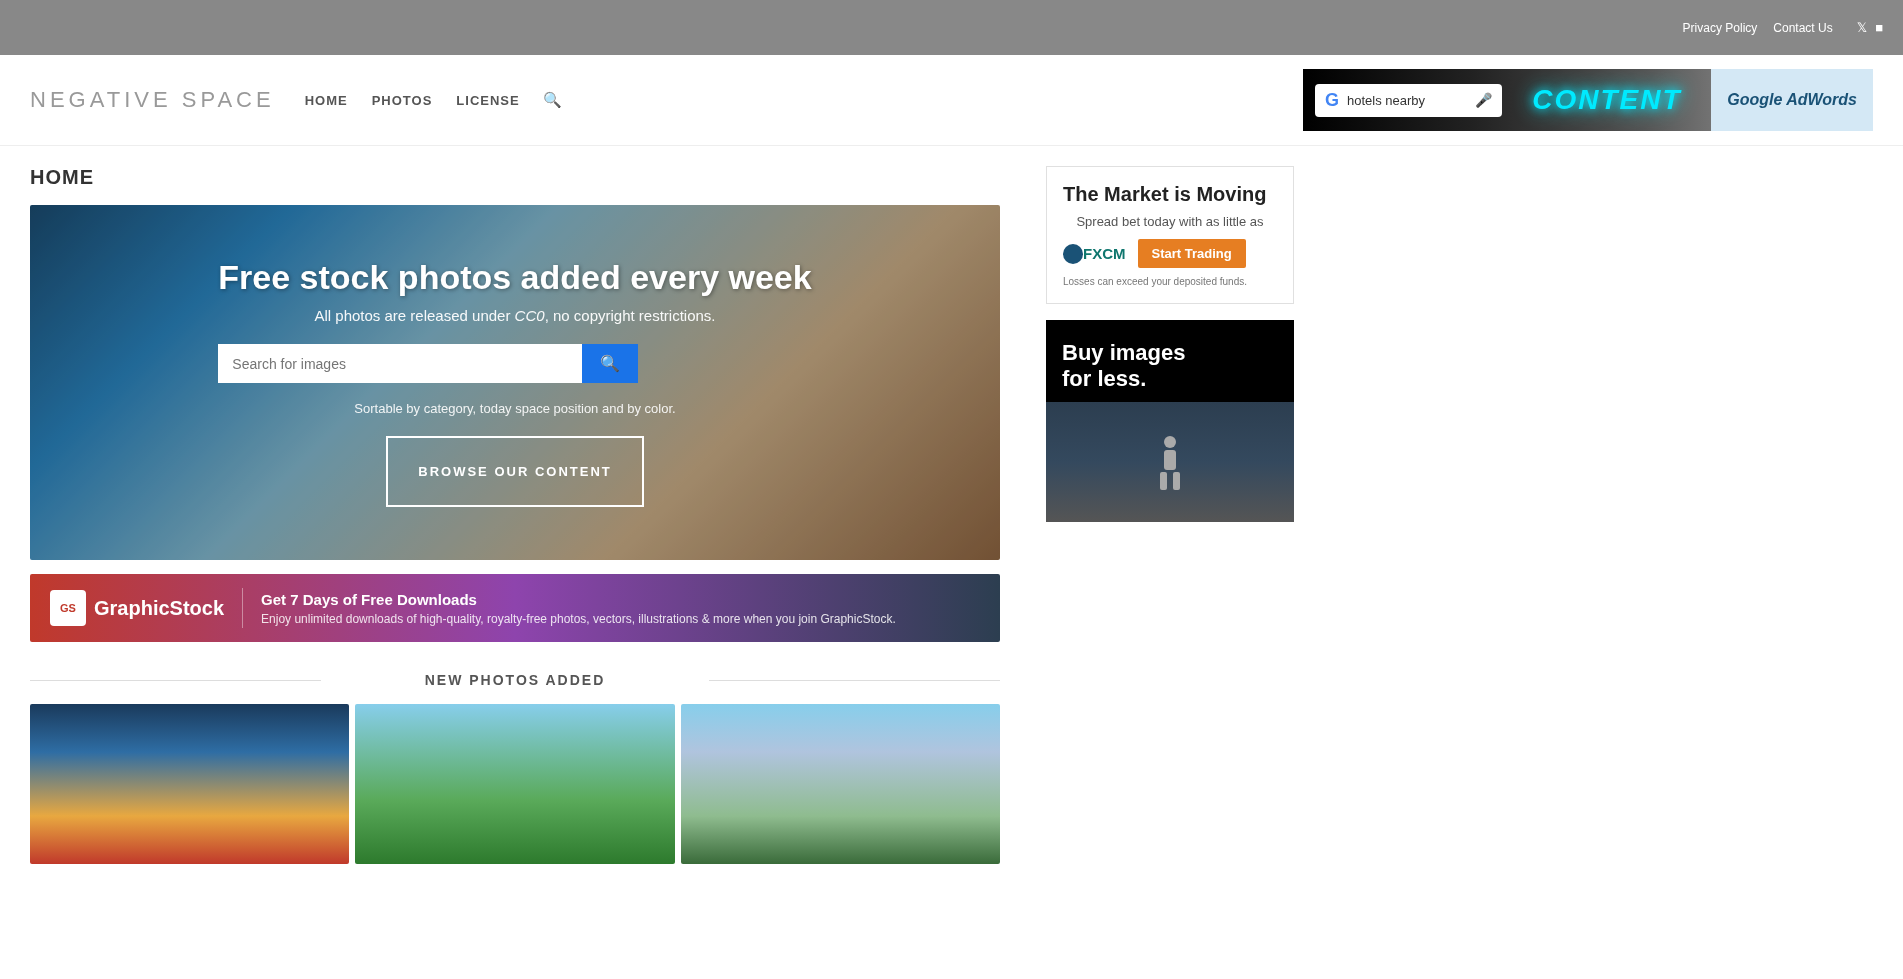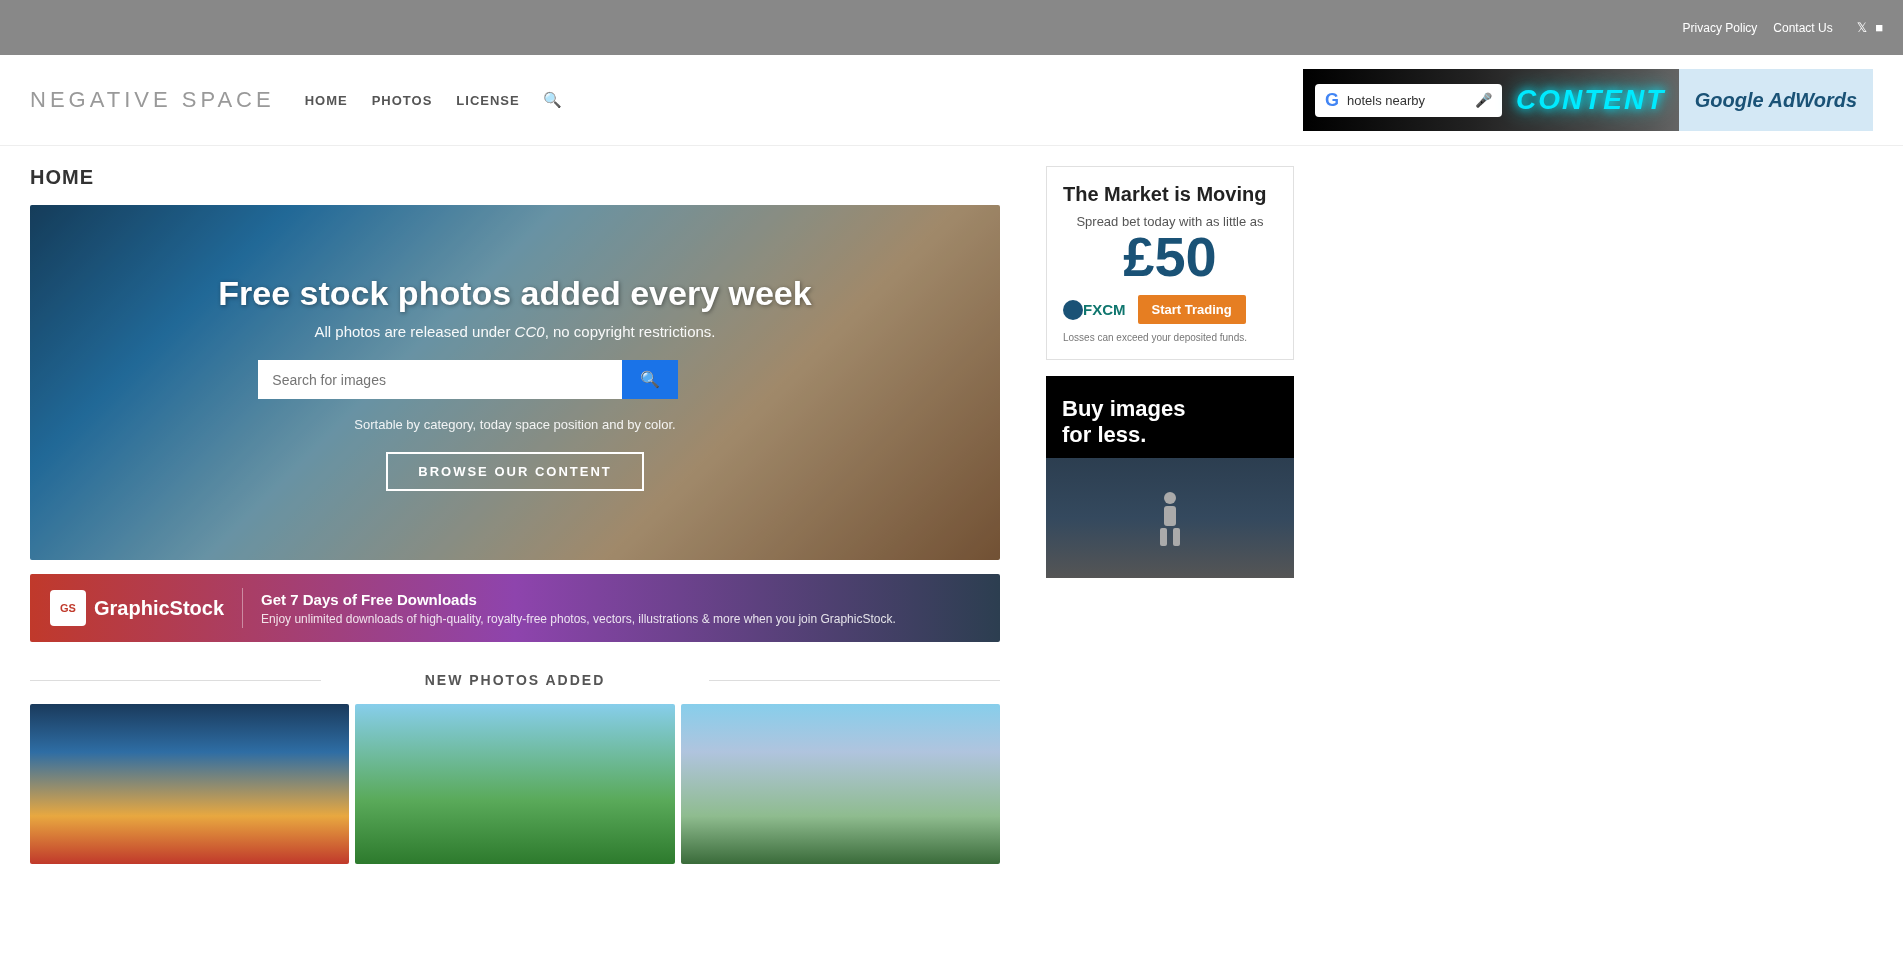--- a/index.html
+++ b/index.html
@@ -85,21 +85,21 @@
       font-weight: bold;
       font-style: italic;
       text-shadow: 0 0 10px #00eaff, 0 0 20px #00eaff;
       letter-spacing: 2px;
     }
     .header-ad-adwords {
       background: #d4e8f5;
       display: flex;
       align-items: center;
       padding: 0 16px;
-      font-size: 20px;
+      font-size: 16px;
       color: #1a5276;
       font-style: italic;
       font-weight: bold;
       height: 100%;
     }
 
     
     .main-layout {
       display: flex;
       max-width: 100%;
@@ -155,21 +155,20 @@
       font-size: 15px;
       margin-bottom: 20px;
       opacity: 0.95;
     }
     .hero-subtitle em { font-style: italic; }
     .hero-search {
       display: flex;
       gap: 0;
       width: 420px;
       margin-bottom: 18px;
-      margin-left: 40px;
     }
     .hero-search input {
       flex: 1;
       padding: 10px 14px;
       font-size: 14px;
       border: none;
       outline: none;
       color: #555;
     }
     .hero-search button {
@@ -182,21 +181,21 @@
     }
     .hero-sortable {
       font-size: 13px;
       color: rgba(255,255,255,0.9);
       margin-bottom: 20px;
     }
     .hero-browse-btn {
       background: transparent;
       border: 2px solid #fff;
       color: #fff;
-      padding: 10px 30px;
+      padding: 26px 30px;
       font-size: 13px;
       letter-spacing: 2px;
       cursor: pointer;
       font-weight: bold;
     }
 
     
     .gs-banner {
       margin-top: 14px;
       background: linear-gradient(to right, #c0392b, #8e44ad, #2c3e50);
@@ -491,21 +490,20 @@
       </div>
     </div>
   </div>
 
   <div class="sidebar">
 
     <div class="ad-card">
       <div class="ad-card-title">The Market is Moving</div>
       <div class="ad-card-sub">
         <span>Spread bet today with as little as</span>
-        <div class="pound-text">£50</div>
       </div>
       <div class="ad-fxcm">
         <div class="fxcm-logo">
           <span class="fxcm-icon"></span>
           <span>FXCM</span>
         </div>
         <button class="start-trading-btn">Start Trading</button>
       </div>
       <div class="ad-losses">Losses can exceed your deposited funds.</div>
     </div>

